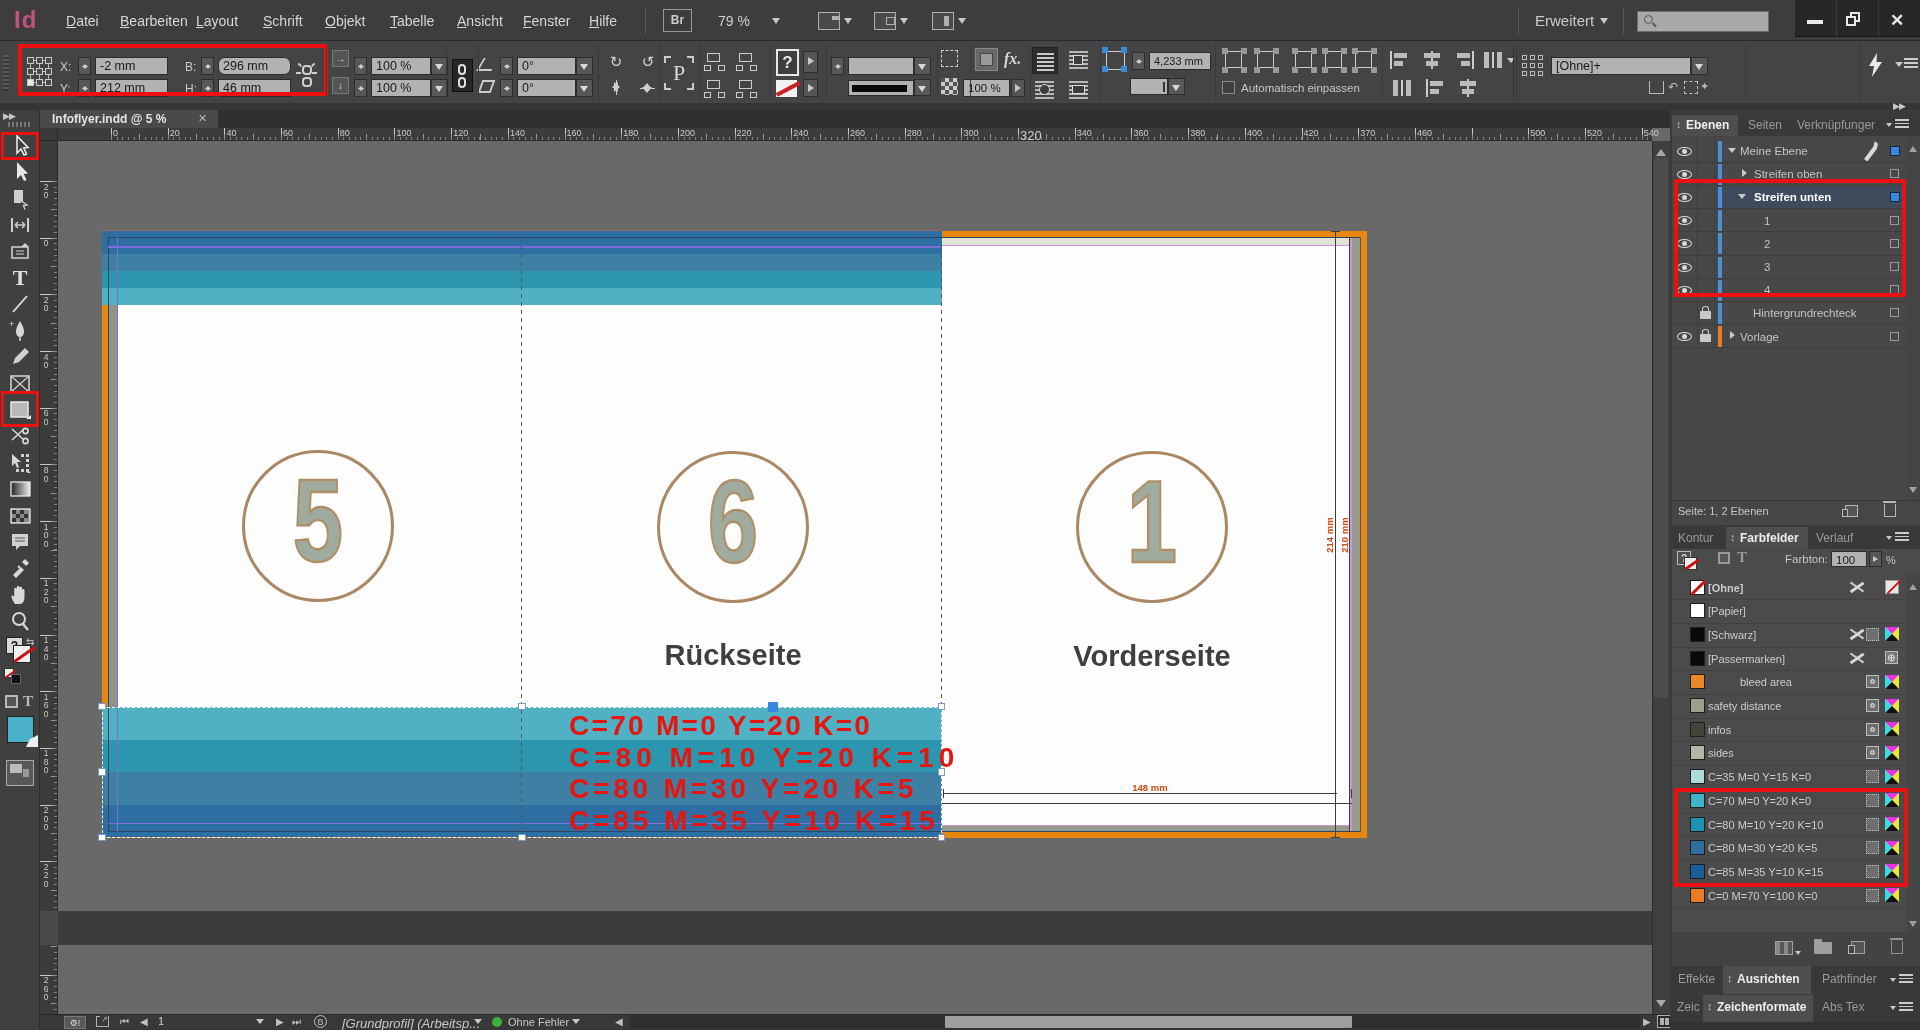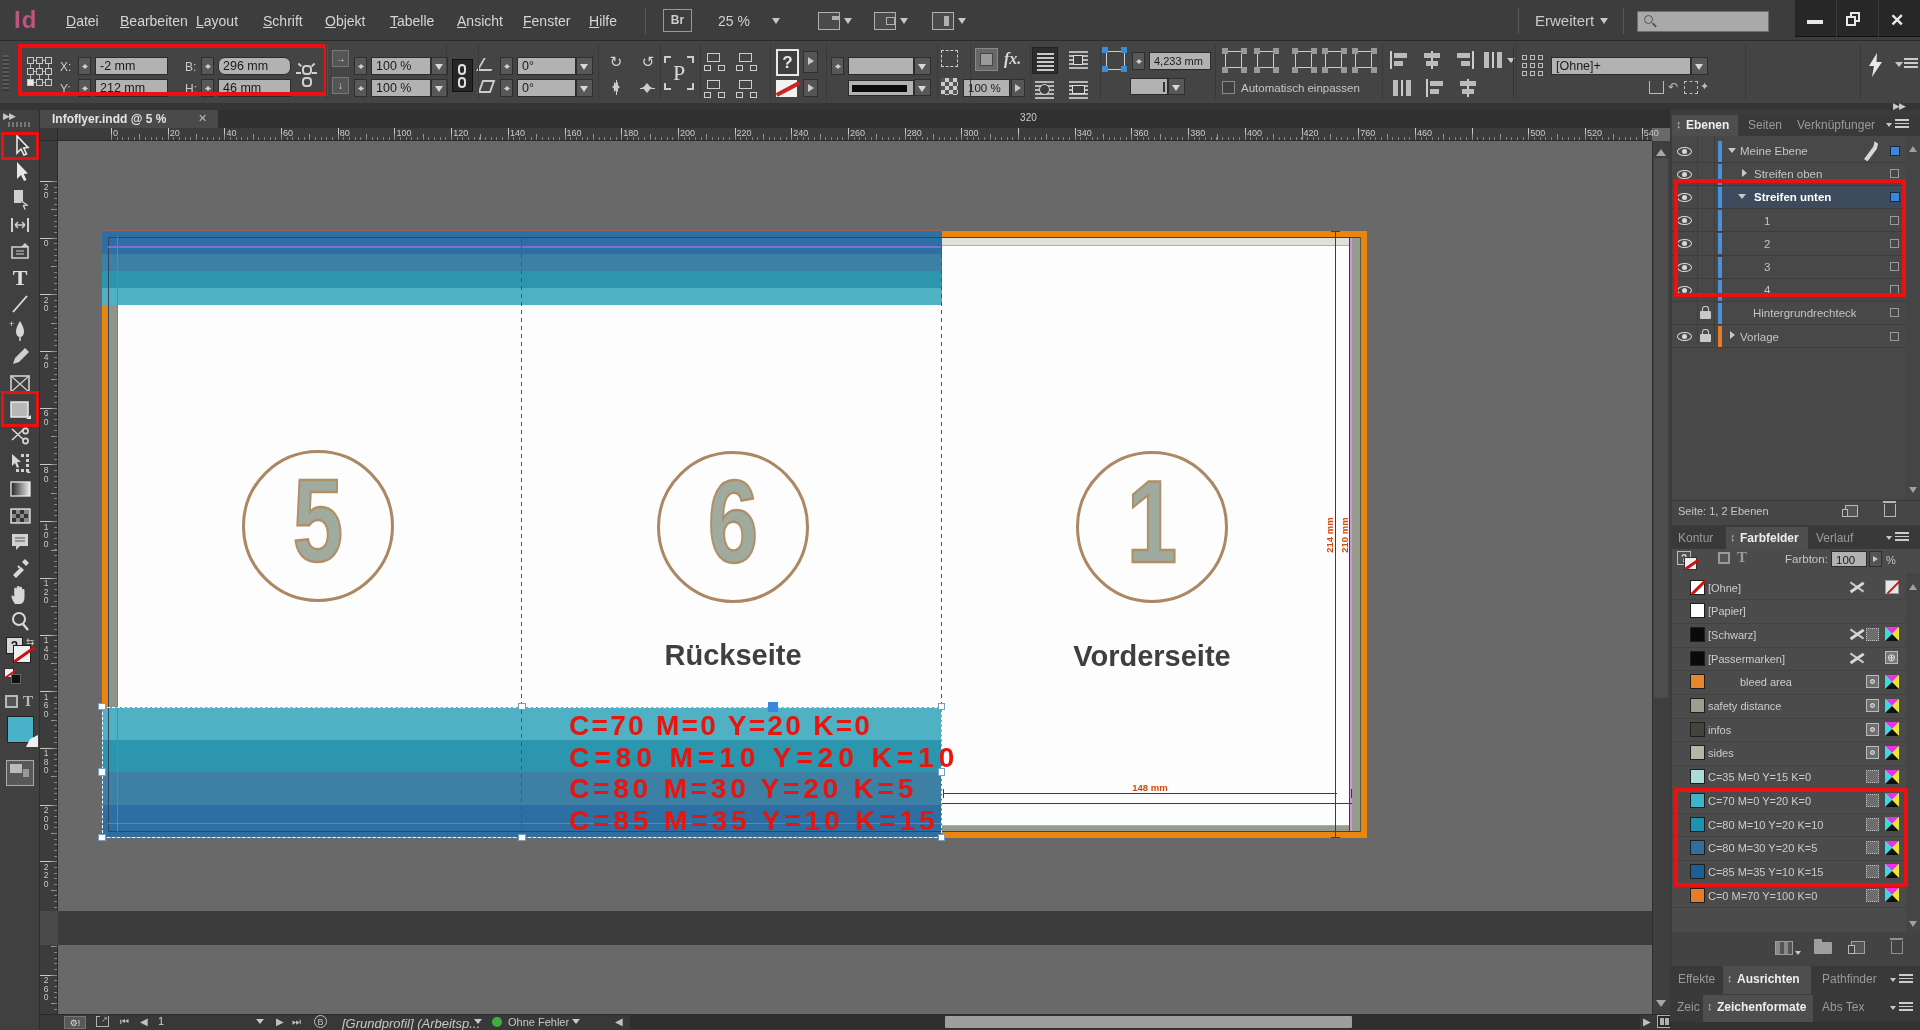--- a/index.html
+++ b/index.html
@@ -35,21 +35,21 @@
 <div class="abs" style="left:120px;top:13px;font-size:14px;color:#d6d6d6;"><span style="text-decoration:underline;">B</span>earbeiten</div>
 <div class="abs" style="left:196px;top:13px;font-size:14px;color:#d6d6d6;"><span style="text-decoration:underline;">L</span>ayout</div>
 <div class="abs" style="left:263px;top:13px;font-size:14px;color:#d6d6d6;"><span style="text-decoration:underline;">S</span>chrift</div>
 <div class="abs" style="left:325px;top:13px;font-size:14px;color:#d6d6d6;"><span style="text-decoration:underline;">O</span>bjekt</div>
 <div class="abs" style="left:390px;top:13px;font-size:14px;color:#d6d6d6;"><span style="text-decoration:underline;">T</span>abelle</div>
 <div class="abs" style="left:457px;top:13px;font-size:14px;color:#d6d6d6;"><span style="text-decoration:underline;">A</span>nsicht</div>
 <div class="abs" style="left:523px;top:13px;font-size:14px;color:#d6d6d6;"><span style="text-decoration:underline;">F</span>enster</div>
 <div class="abs" style="left:589px;top:13px;font-size:14px;color:#d6d6d6;"><span style="text-decoration:underline;">H</span>ilfe</div>
 <div class="abs" style="left:645px;top:8px;width:1px;height:26px;background:#585858;"></div>
 <div class="abs" style="left:663px;top:9px;width:29px;height:23px;border:1.5px solid #989898;color:#cccccc;font-size:12px;font-weight:bold;text-align:center;line-height:20px;">Br</div>
-<div class="abs" style="left:718px;top:13px;font-size:14px;color:#d0d0d0;">25 %</div>
+<div class="abs" style="left:718px;top:13px;font-size:14px;color:#d0d0d0;">79 %</div>
 <div class="tri-d" style="left:772px;top:18px;border-width:4.5px;border-top-width:6px;"></div>
 <div class="abs" style="left:818px;top:12px;width:22px;height:18px;border:1.5px solid #b0b0b0;background:#4a4a4a;"></div>
 <div class="tri-d" style="left:844px;top:18px;border-width:4.5px;border-top-width:6px;"></div>
 <div class="abs" style="left:874px;top:12px;width:22px;height:18px;border:1.5px solid #b0b0b0;background:#4a4a4a;"></div>
 <div class="tri-d" style="left:900px;top:18px;border-width:4.5px;border-top-width:6px;"></div>
 <div class="abs" style="left:932px;top:12px;width:22px;height:18px;border:1.5px solid #b0b0b0;background:#4a4a4a;"></div>
 <div class="tri-d" style="left:958px;top:18px;border-width:4.5px;border-top-width:6px;"></div>
 <div class="abs" style="left:832px;top:16px;width:8px;height:4px;background:#b0b0b0;"></div>
 <div class="abs" style="left:886px;top:17px;width:9px;height:8px;border:1px solid #b0b0b0;"></div>
 <div class="abs" style="left:944px;top:16px;width:5px;height:10px;background:#b0b0b0;"></div>
@@ -477,27 +477,27 @@
 <div class="abs" style="left:453.2px;top:128px;font-size:9px;color:#cccccc;">120</div>
 <div class="abs" style="left:509.9px;top:128px;font-size:9px;color:#cccccc;">140</div>
 <div class="abs" style="left:566.5px;top:128px;font-size:9px;color:#cccccc;">160</div>
 <div class="abs" style="left:623.2px;top:128px;font-size:9px;color:#cccccc;">180</div>
 <div class="abs" style="left:679.9px;top:128px;font-size:9px;color:#cccccc;">200</div>
 <div class="abs" style="left:736.6px;top:128px;font-size:9px;color:#cccccc;">220</div>
 <div class="abs" style="left:793.3px;top:128px;font-size:9px;color:#cccccc;">240</div>
 <div class="abs" style="left:850.0px;top:128px;font-size:9px;color:#cccccc;">260</div>
 <div class="abs" style="left:906.7px;top:128px;font-size:9px;color:#cccccc;">280</div>
 <div class="abs" style="left:963.4px;top:128px;font-size:9px;color:#cccccc;">300</div>
-<div class="abs" style="left:1020.1px;top:112px;font-size:10px;color:#cccccc;">320</div>
+<div class="abs" style="left:1020.1px;top:128px;font-size:13px;color:#cccccc;">320</div>
 <div class="abs" style="left:1076.8px;top:128px;font-size:9px;color:#cccccc;">340</div>
 <div class="abs" style="left:1133.5px;top:128px;font-size:9px;color:#cccccc;">360</div>
 <div class="abs" style="left:1190.2px;top:128px;font-size:9px;color:#cccccc;">380</div>
 <div class="abs" style="left:1246.9px;top:128px;font-size:9px;color:#cccccc;">400</div>
 <div class="abs" style="left:1303.6px;top:128px;font-size:9px;color:#cccccc;">420</div>
-<div class="abs" style="left:1360.2px;top:128px;font-size:9px;color:#cccccc;">760</div>
+<div class="abs" style="left:1360.2px;top:128px;font-size:9px;color:#cccccc;">370</div>
 <div class="abs" style="left:1416.9px;top:128px;font-size:9px;color:#cccccc;">460</div>
 <div class="abs" style="left:1473.6px;top:128px;font-size:9px;color:#cccccc;margin-top:36px;">480</div>
 <div class="abs" style="left:1530.3px;top:128px;font-size:9px;color:#cccccc;">500</div>
 <div class="abs" style="left:1587.0px;top:128px;font-size:9px;color:#cccccc;">520</div>
 <div class="abs" style="left:1643.7px;top:128px;font-size:9px;color:#cccccc;">540</div>
 <div class="abs" style="left:40px;top:128px;width:18px;height:13px;background:#393939;border-right:1px solid #2a2a2a;border-bottom:1px solid #2a2a2a;"></div>
 <div class="abs" style="left:40px;top:141px;width:18px;height:873px;background:#3c3c3c;border-right:1px solid #2a2a2a;background-image:repeating-linear-gradient(to bottom,#87877f 0 1px,transparent 1px 5.669px),repeating-linear-gradient(to bottom,#9a9a94 0 1px,transparent 1px 28.347px),repeating-linear-gradient(to bottom,#c8c8c8 0 1px,transparent 1px 56.693px);background-size:4px 873px,7px 873px,18px 873px;background-position:14px 39.5px,11px 39.5px,0 39.5px;background-repeat:no-repeat;"></div>
 <div class="abs" style="left:42px;top:182.5px;font-size:8.5px;line-height:8.5px;color:#cccccc;width:8px;text-align:center;">2<br>0</div>
 <div class="abs" style="left:42px;top:239.2px;font-size:8.5px;line-height:8.5px;color:#cccccc;width:8px;text-align:center;">0</div>
 <div class="abs" style="left:42px;top:295.9px;font-size:8.5px;line-height:8.5px;color:#cccccc;width:8px;text-align:center;">2<br>0</div>
@@ -712,21 +712,21 @@
     </div>
 <div class="abs" style="left:1886px;top:554px;font-size:11px;color:#c6c6c6;">%</div>
 <div class="abs" style="left:1672px;top:573px;width:234px;height:359px;background:#4b4b4b;"></div>
 <div class="abs" style="left:1906px;top:573px;width:14px;height:359px;background:#454545;"></div>
 <div class="abs" style="left:1909px;top:580px;width:0;height:0;border:4.5px solid transparent;border-bottom:6px solid #a0a0a0;"></div>
 <div class="abs" style="left:1909px;top:921px;width:0;height:0;border:4.5px solid transparent;border-top:6px solid #a0a0a0;"></div>
 <div class="abs" style="left:1672px;top:599.2px;width:234px;height:1px;background:#424242;"></div>
 <div class="sw" style="left:1690px;top:579.5px;background:#fff;">
       <div class="abs" style="left:-2px;top:5.5px;width:19px;height:2.5px;background:#cc1111;transform:rotate(-45deg);"></div>
     </div>
-<div class="abs" style="left:1708px;top:581.5px;font-size:11px;color:#cccccc;">[Ohne]</div>
+<div class="abs" style="left:1708px;top:581.5px;font-size:11px;color:#cccccc;font-weight:bold;">[Ohne]</div>
 <div class="abs" style="left:1848px;top:580.5px;width:15px;height:13px;">
       <div class="abs" style="left:1px;top:5px;width:16px;height:2px;background:#c8c8c8;transform:rotate(35deg);"></div>
       <div class="abs" style="left:1px;top:5px;width:16px;height:2.5px;background:#d8d8d8;transform:rotate(-35deg);"></div>
     </div>
 <div class="abs" style="left:1885px;top:579.5px;width:14px;height:14px;background:#e8e8e8;border:1px solid #999;">
       <div class="abs" style="left:-1px;top:5.5px;width:18px;height:2.2px;background:#cc1111;transform:rotate(-45deg);"></div>
     </div>
 <div class="abs" style="left:1672px;top:622.9px;width:234px;height:1px;background:#424242;"></div>
 <div class="sw" style="left:1690px;top:603.2px;background:#ffffff;"></div>
 <div class="abs" style="left:1708px;top:605.2px;font-size:11px;color:#cccccc;">[Papier]</div>

